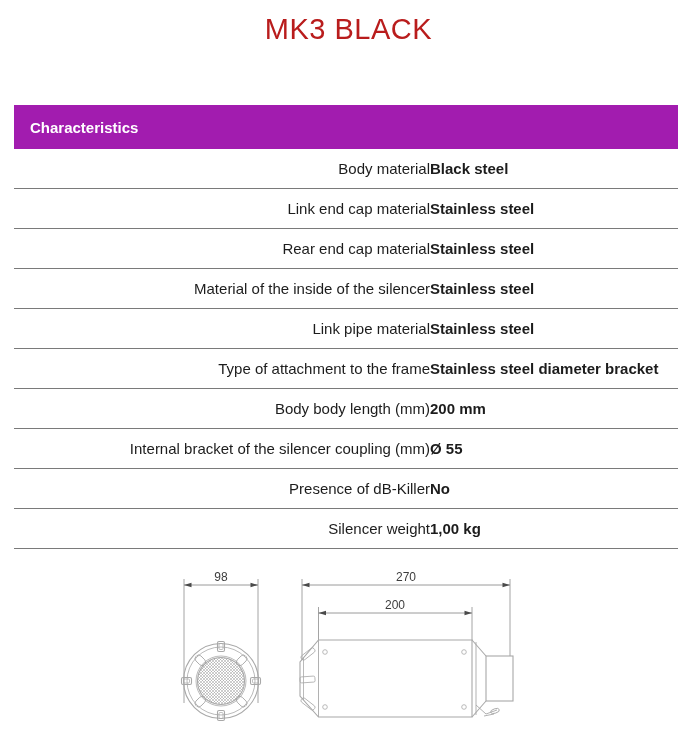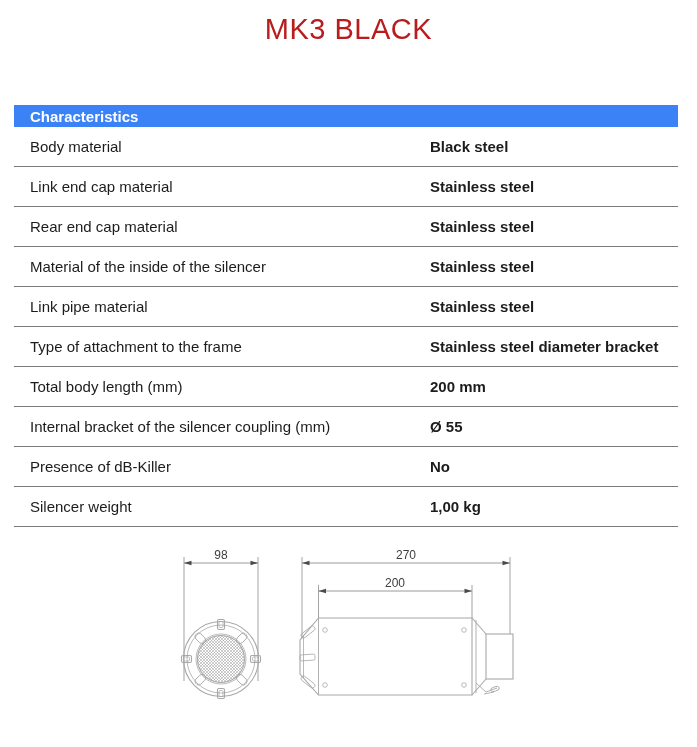--- a/index.html
+++ b/index.html
@@ -26,23 +26,23 @@
     line-height: 32px;
     text-align: center;
     color: #b91c1c;
     letter-spacing: 0.5px;
   }
   .spec-table {
     margin: 60px 0 0 14px;
     width: 664px;
   }
   .table-header {
-    background: #3b82f6;
+    background: #a21caf;
     color: #ffffff;
-    height: 22px;
+    height: 44px;
     display: flex;
     align-items: center;
     padding-left: 16px;
     box-sizing: border-box;
     font-size: 15px;
     font-weight: 700;
     text-align: right;
   }
   .spec-row {
     display: flex;
@@ -50,20 +50,21 @@
     height: 40px;
     box-sizing: border-box;
     border-bottom: 1.5px solid #7a7a7a;
     font-size: 15px;
   }
   .spec-label {
     width: 416px;
     padding-left: 16px;
     box-sizing: border-box;
     flex: 0 0 416px;
+    text-align: right;
   }
   .spec-value {
     flex: 1 1 auto;
     font-weight: bold;
   }
   .drawing-wrap {
     margin-top: 13px;
     width: 615px;
     height: 190px;
   }
@@ -101,21 +102,21 @@
     </div>
     <div class="spec-row">
       <div class="spec-label">Link pipe material</div>
       <div class="spec-value">Stainless steel</div>
     </div>
     <div class="spec-row">
       <div class="spec-label">Type of attachment to the frame</div>
       <div class="spec-value">Stainless steel diameter bracket</div>
     </div>
     <div class="spec-row">
-      <div class="spec-label">Total body length (mm)</div>
+      <div class="spec-label">Body body length (mm)</div>
       <div class="spec-value">200 mm</div>
     </div>
     <div class="spec-row">
       <div class="spec-label">Internal bracket of the silencer coupling (mm)</div>
       <div class="spec-value">Ø 55</div>
     </div>
     <div class="spec-row">
       <div class="spec-label">Presence of dB-Killer</div>
       <div class="spec-value">No</div>
     </div>

